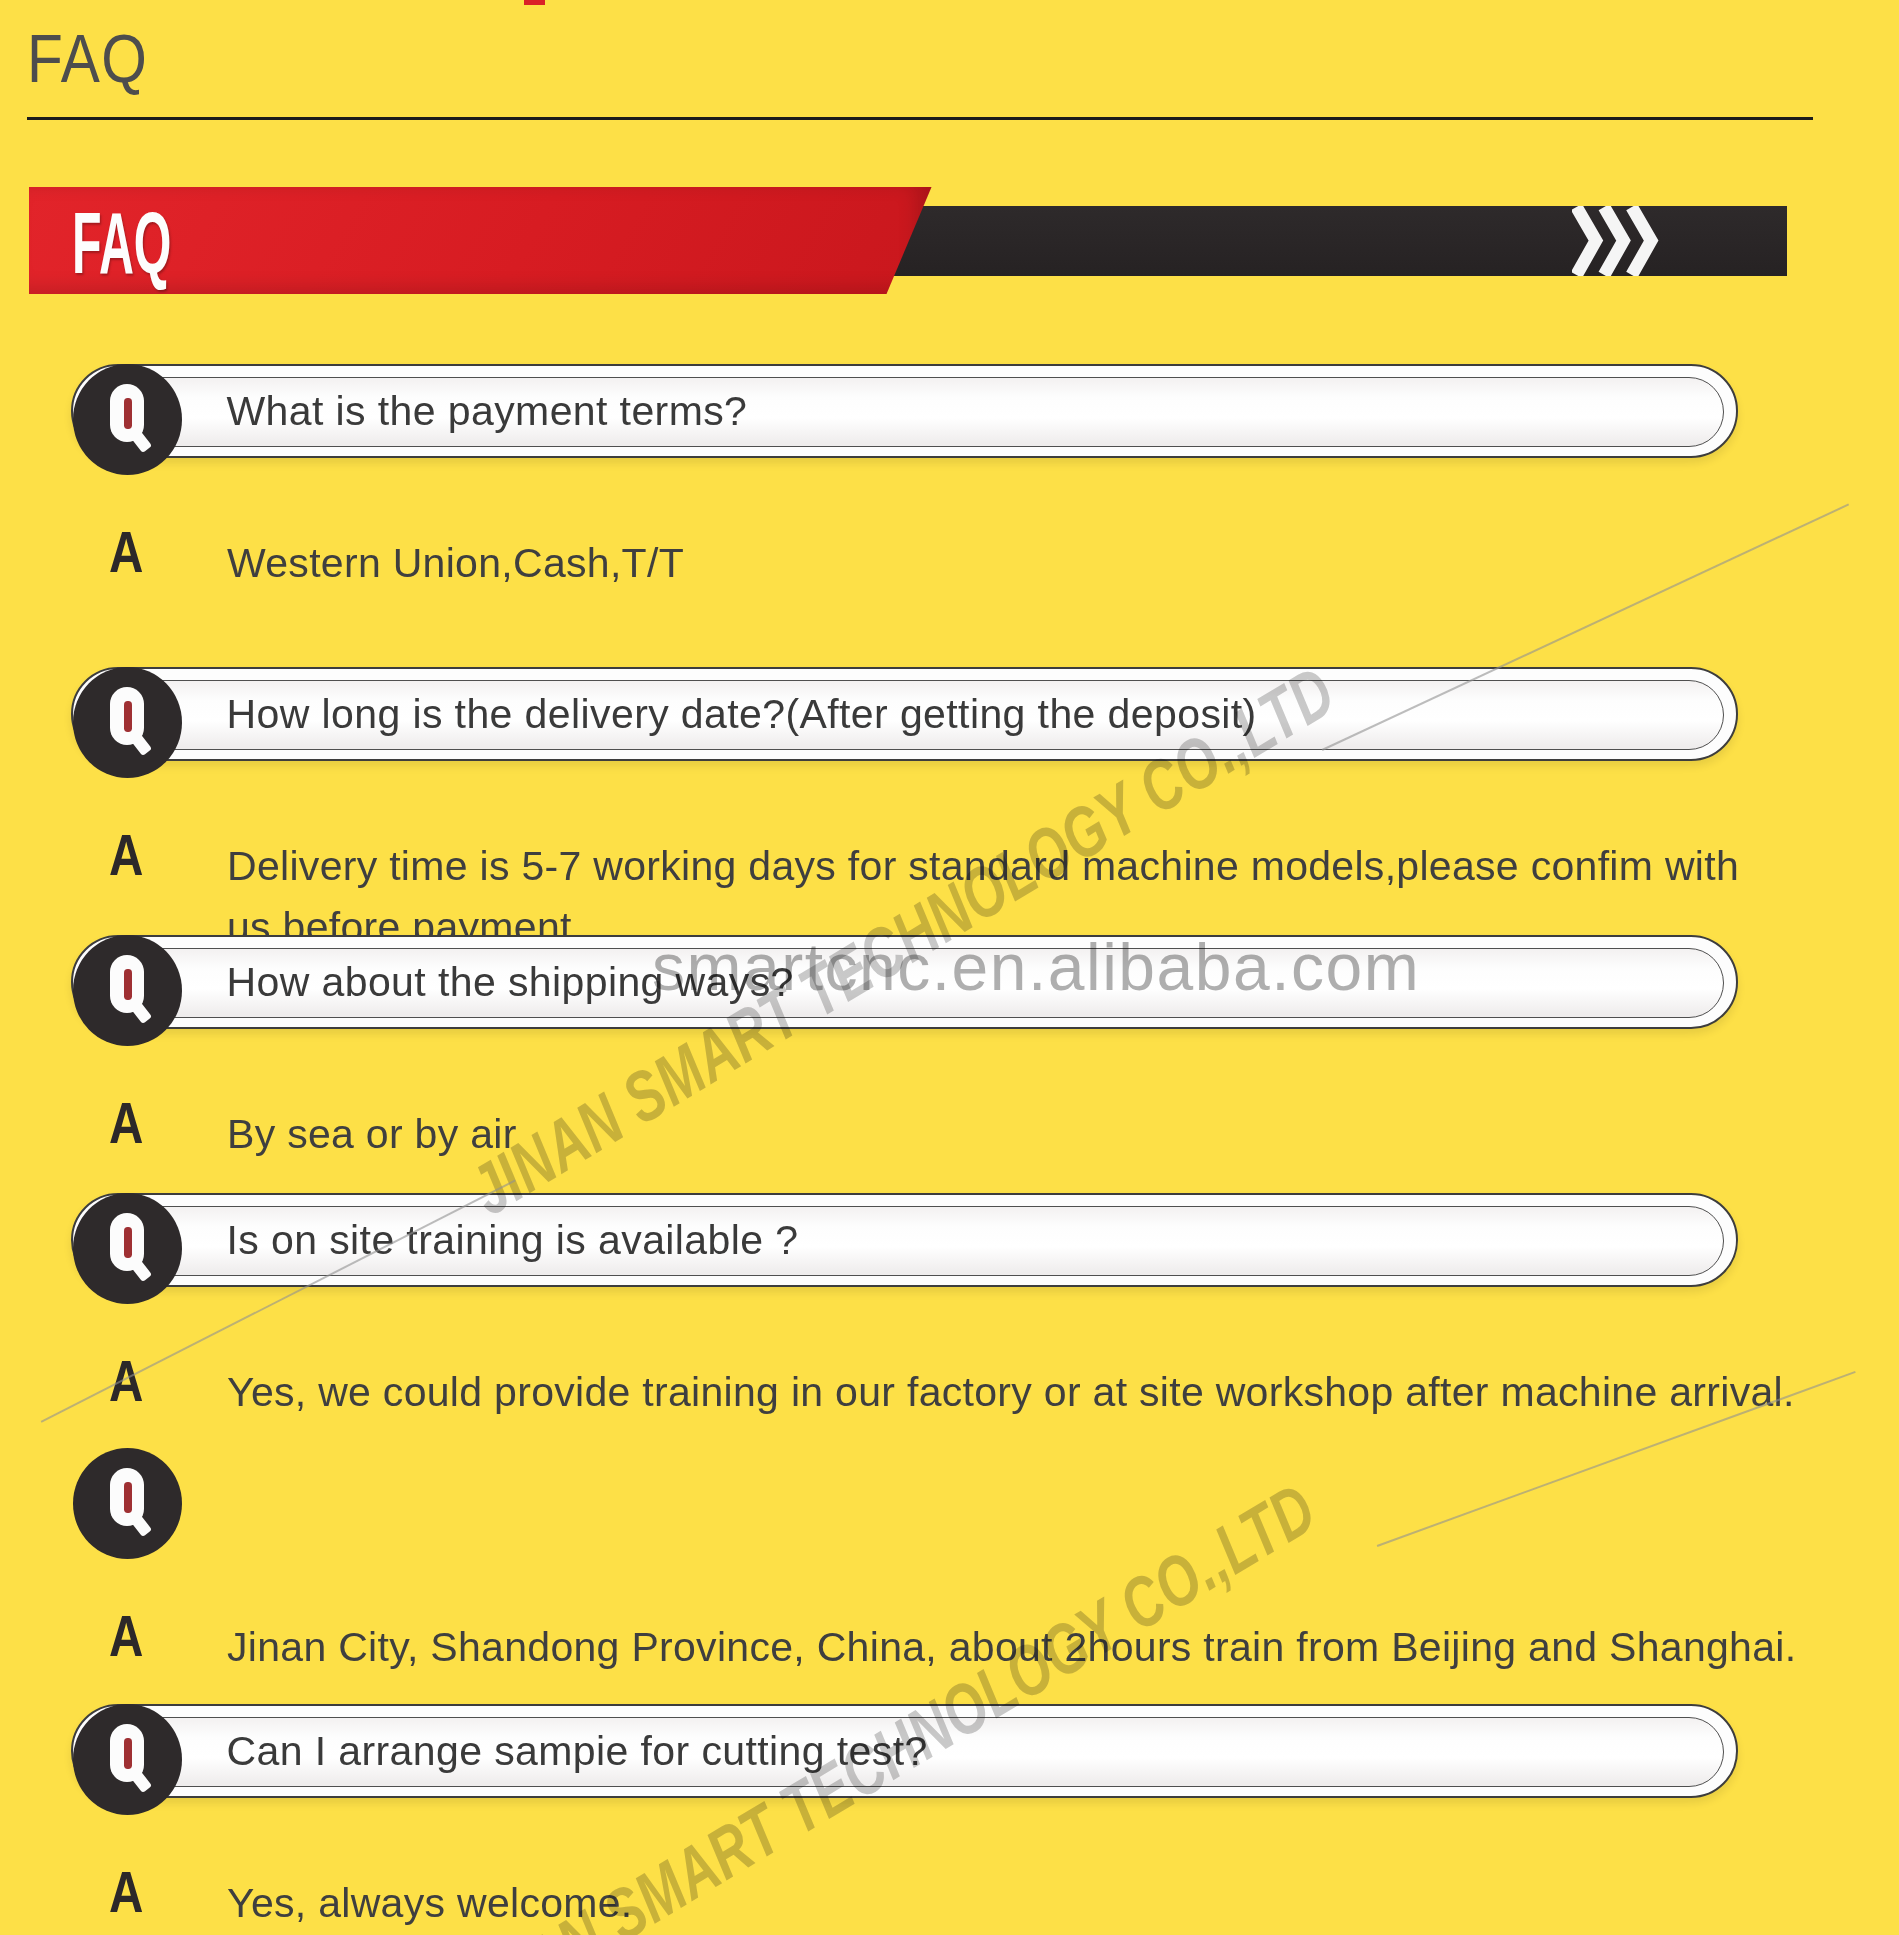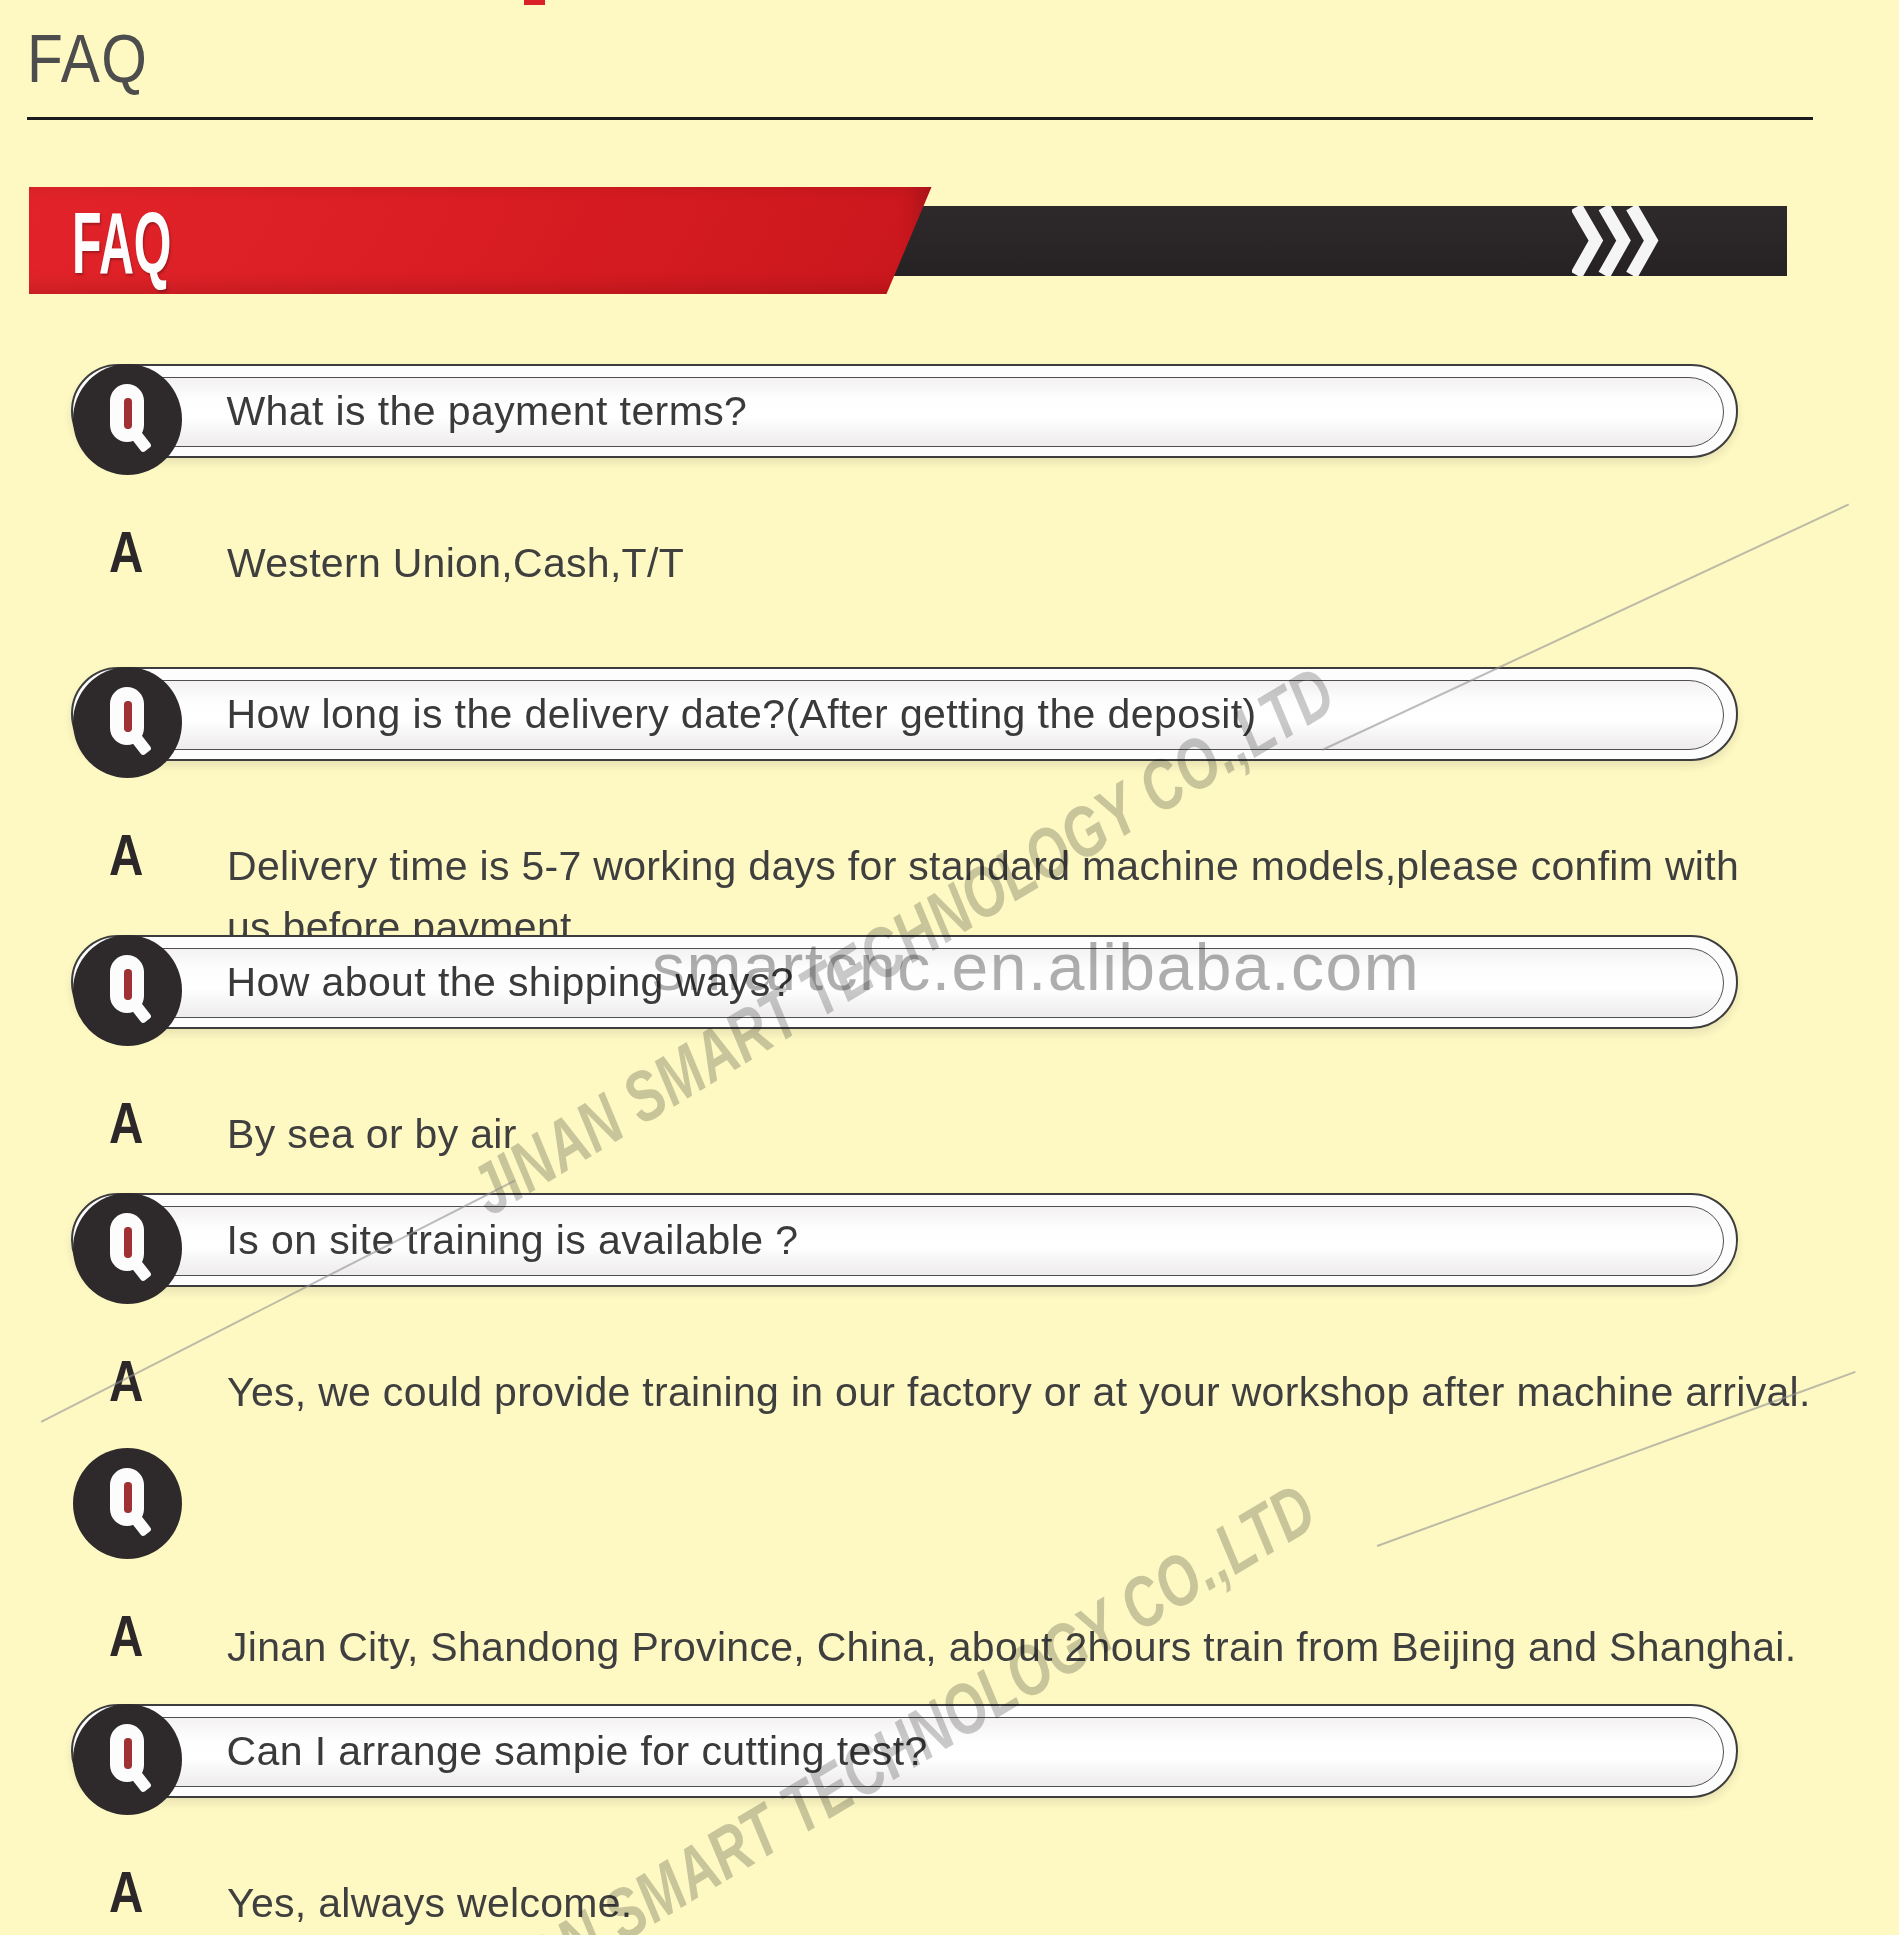--- a/index.html
+++ b/index.html
@@ -1,19 +1,19 @@
 <!DOCTYPE html>
 <html style="font-size:12px"><head>
 <meta charset="utf-8">
 <style>
   html,body{margin:0;padding:0;background:#e8e8e8;}
   .page{
     position:relative;
     width:1899px;height:1936px;
-    background:#fef9c3;
+    background:#fde047;
     overflow:hidden;
     font-family:"Liberation Sans", sans-serif;
   }
   
   .top-heading{
     position:absolute;left:27px;top:24px;
     font-size:69px;line-height:1;font-weight:400;color:#4d4d4d;
     transform:scaleX(.85);transform-origin:left top;
     letter-spacing:1.5px;white-space:nowrap;
   }
@@ -193,21 +193,21 @@
             <span class="question">Is on site training is available ?</span>
           </div>
         </div>
         <div class="q-bubble">
           <div class="q-body"></div>
           <div class="q-red-bar"></div>
           <div class="q-tail"></div>
         </div>
         <div class="answer-block">
           <div class="a-badge">A</div>
-          <div class="answer"><span>Yes, we could provide training in our factory or at your workshop after machine arrival.</span></div>
+          <div class="answer"><span>Yes, we could provide training in our factory or at site workshop after machine arrival.</span></div>
         </div>
       </div>
       <div class="qa-row row-5">
         <div class="q-bubble">
           <div class="q-body"></div>
           <div class="q-red-bar"></div>
           <div class="q-tail"></div>
         </div>
         <div class="answer-block">
           <div class="a-badge">A</div>

